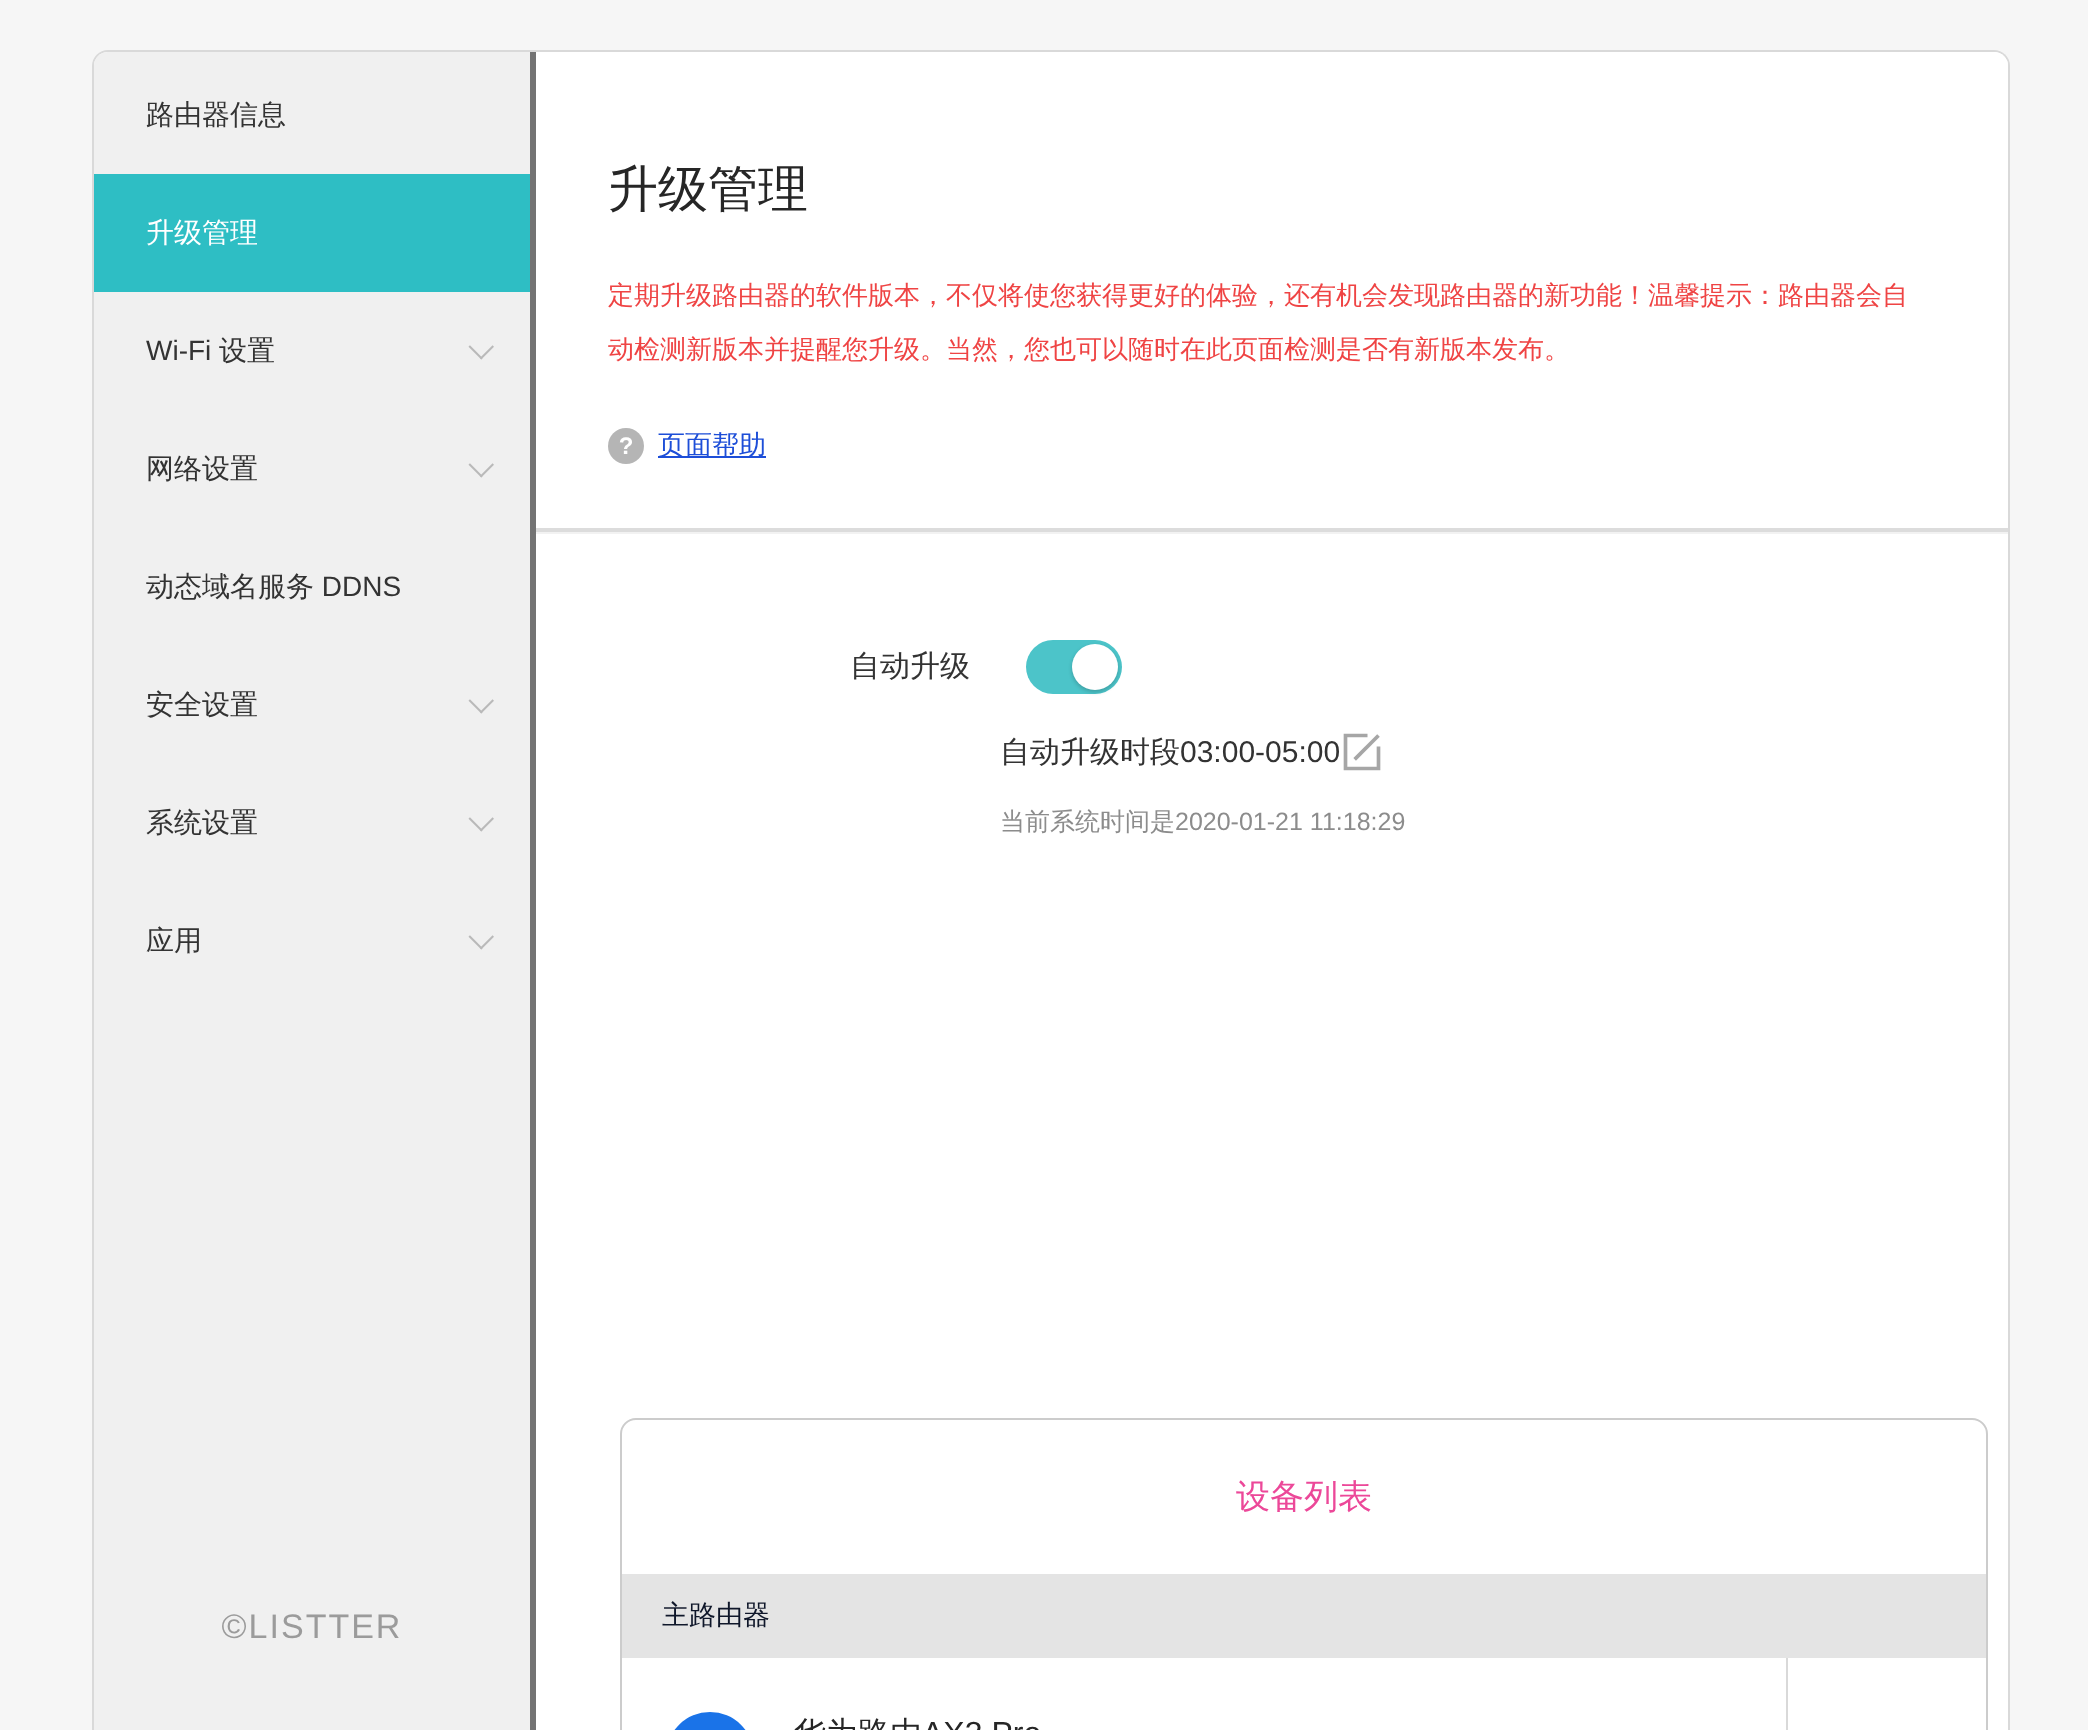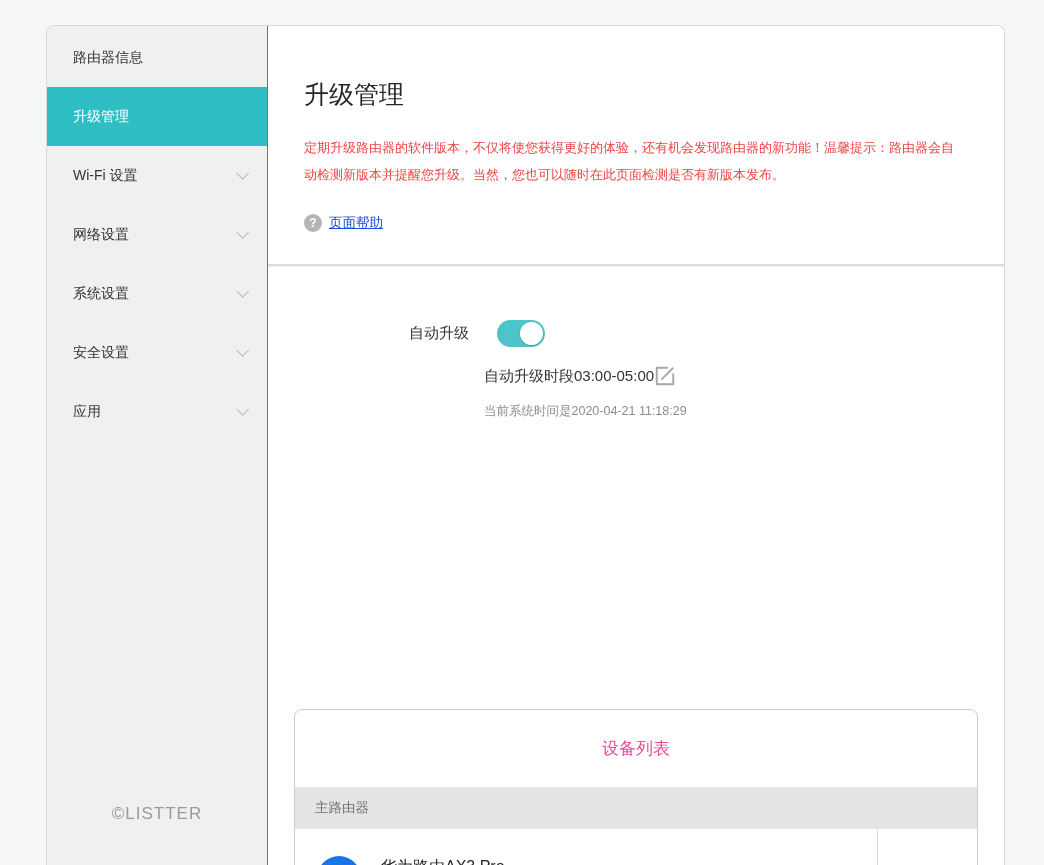--- a/index.html
+++ b/index.html
@@ -10,21 +10,21 @@
     color:#333;
     position:relative;
   }
   .app-card {
     position:absolute; left:46px; top:25px; width:959px; height:841px;
     background:#ffffff; border:1px solid #d9d9d9; border-bottom:none;
     border-radius:8px 8px 0 0; display:flex; overflow:hidden;
   }
   
   .sidebar {
-    width:221px; background:#f0f0f0; border-right:1px solid #737373;
+    width:221px; background:#f0f0f0; border-right:3px solid #737373;
     position:relative; flex:none; padding-top:2px;
   }
   .side-item {
     height:59px; display:flex; align-items:center; justify-content:space-between;
     padding:0 22px 0 26px; font-size:14px; color:#333; cursor:pointer;
   }
   .side-item.active { background:#2ebec4; color:#ffffff; }
   .chev {
     width:9px; height:9px; border-right:1.5px solid #b9b9b9; border-bottom:1.5px solid #b9b9b9;
     transform:rotate(45deg) translateY(-3px); flex:none;
@@ -45,21 +45,21 @@
     width:18px; height:18px; border-radius:50%; background:#b5b5b5; color:#fff;
     font-size:12px; font-weight:bold; display:flex; align-items:center; justify-content:center;
     flex:none;
   }
   .help-link { font-size:13.5px; color:#1d4ed8; text-decoration:underline; cursor:pointer; }
   .section-divider {
     position:absolute; left:0; top:238px; width:100%; height:2px;
     background:#dcdcdc; box-shadow:0 1px 0 #f2f2f2;
   }
   
-  .auto-area { position:absolute; left:0; top:238px; width:100%; }
+  .auto-area { position:absolute; left:16px; top:238px; width:100%; }
   .auto-row { display:flex; align-items:center; margin:56px 0 0 141px; }
   .auto-label { font-size:15px; color:#333; }
   .toggle {
     margin-left:28px; width:48px; height:27px; border-radius:14px; background:#4cc4c9;
     position:relative; cursor:pointer;
   }
   .toggle .knob {
     position:absolute; right:2px; top:2px; width:23px; height:23px; border-radius:50%;
     background:#fff; box-shadow:0 1px 2px rgba(0,0,0,.2);
   }
@@ -71,21 +71,21 @@
   .device-card {
     position:absolute; left:26px; top:445px; width:684px; height:560px;
     border:1px solid #cccccc; border-radius:8px; background:#fff; overflow:hidden;
   }
   .device-card-title {
     height:77px; display:flex; align-items:center; justify-content:center;
     font-size:17px; color:#ec4899;
   }
   .group-header {
     height:42px; background:#e4e4e4; display:flex; align-items:center;
-    padding-left:20px; font-size:13.5px; color:#737373;
+    padding-left:20px; font-size:13.5px; color:#0f172a;
   }
   .device-row { height:127px; border-bottom:1px solid #d9d9d9; display:flex; }
   .device-main { flex:1; display:flex; padding:24px 0 0 22px; }
   .device-avatar {
     width:44px; height:44px; border-radius:50%; background:#1a73e8; flex:none;
     display:flex; align-items:center; justify-content:center; margin-top:3px;
   }
   .device-texts { margin-left:20px; }
   .device-name { font-size:16px; color:#262626; margin-top:4px; }
   .select-cell {
@@ -107,25 +107,28 @@
     </div>
     <div class="side-item">
       <span>Wi-Fi 设置</span>
       <span class="chev"></span>
     </div>
     <div class="side-item">
       <span>网络设置</span>
       <span class="chev"></span>
     </div>
     <div class="side-item">
-      <span>系统设置</span>
+      <span>动态域名服务 DDNS</span>
+    </div>
+    <div class="side-item">
+      <span>安全设置</span>
       <span class="chev"></span>
     </div>
     <div class="side-item">
-      <span>安全设置</span>
+      <span>系统设置</span>
       <span class="chev"></span>
     </div>
     <div class="side-item">
       <span>应用</span>
       <span class="chev"></span>
     </div>
     <div class="side-footer">©LISTTER</div>
   </nav>
 
   <main class="content">
@@ -148,21 +151,21 @@
           <div class="knob"></div>
         </div>
       </div>
       <div class="schedule-row">
         <span class="schedule-text">自动升级时段03:00-05:00</span>
         <svg class="edit-icon" viewBox="0 0 24 24">
           <path d="M21 9 V21 H3 V3 H15" fill="none" stroke="#a6a6a6" stroke-width="2"></path>
           <path d="M8 16 L21 3" fill="none" stroke="#a6a6a6" stroke-width="2"></path>
         </svg>
       </div>
-      <div class="systime">当前系统时间是2020-04-21 11:18:29</div>
+      <div class="systime">当前系统时间是2020-01-21 11:18:29</div>
 
       <div class="device-card">
         <div class="device-card-title">设备列表</div>
         <div class="group-header">主路由器</div>
 
         <div class="device-row">
           <div class="device-main">
             <div class="device-avatar">
               <svg width="28" height="28" viewBox="0 0 24 24">
                 <path d="M8.2 9.6 a5.4 5.4 0 0 1 7.6 0" fill="none" stroke="#ffffff" stroke-width="1.7" stroke-linecap="round"></path>

